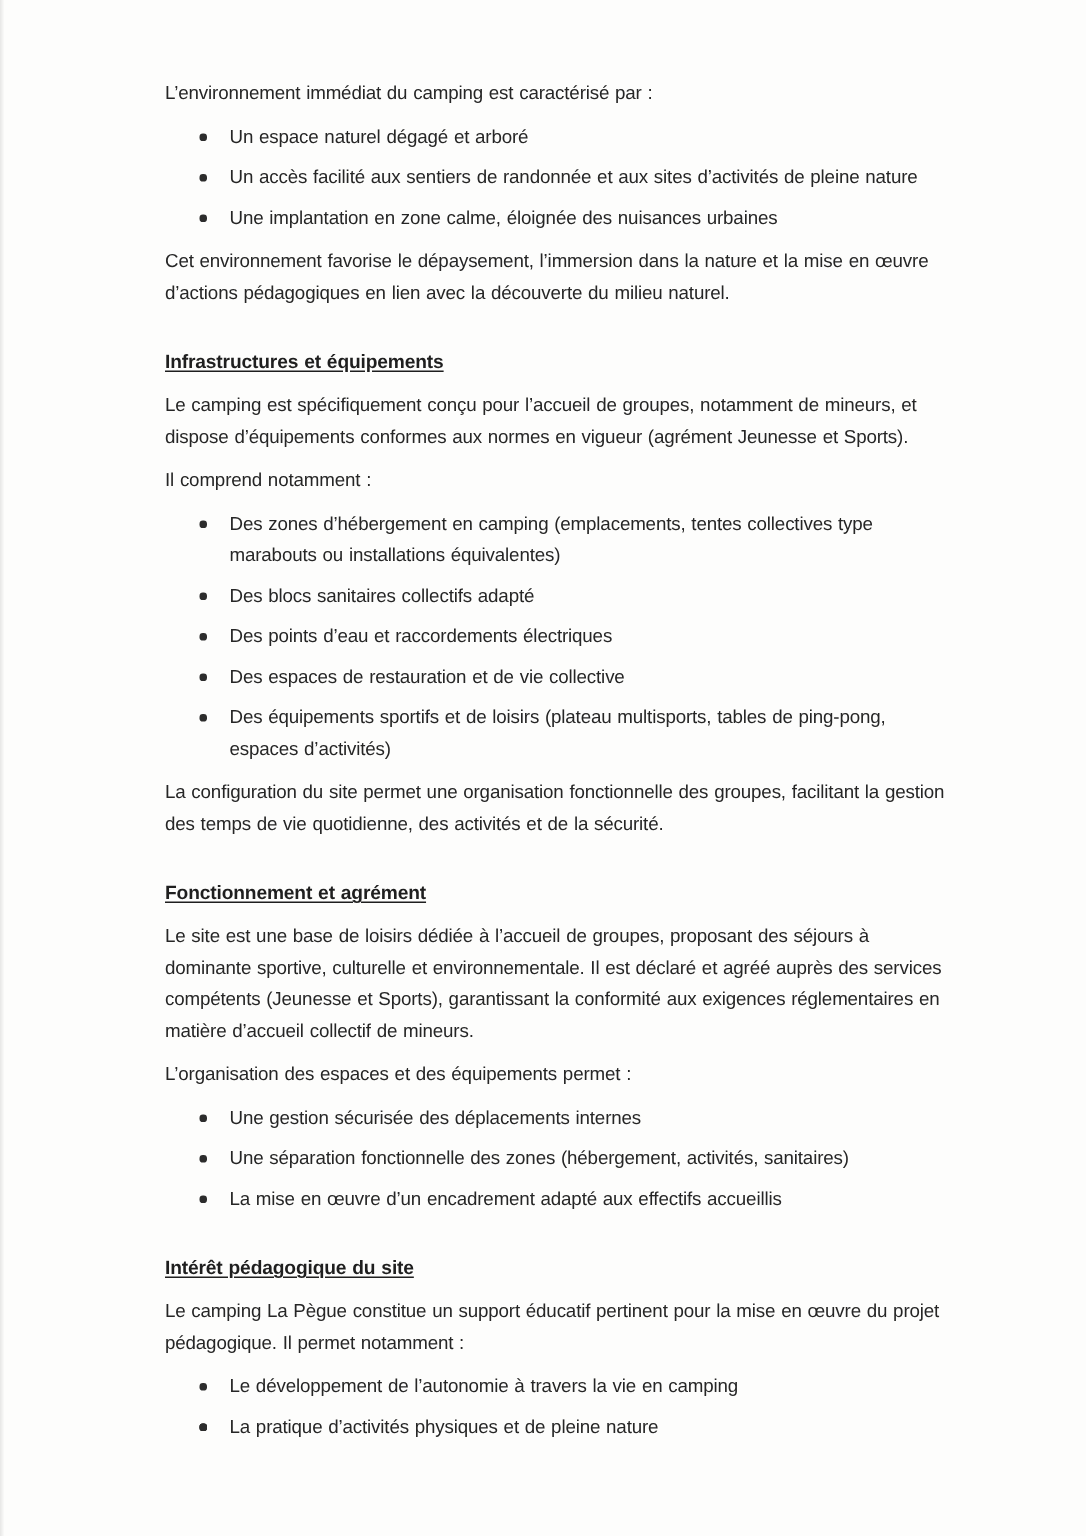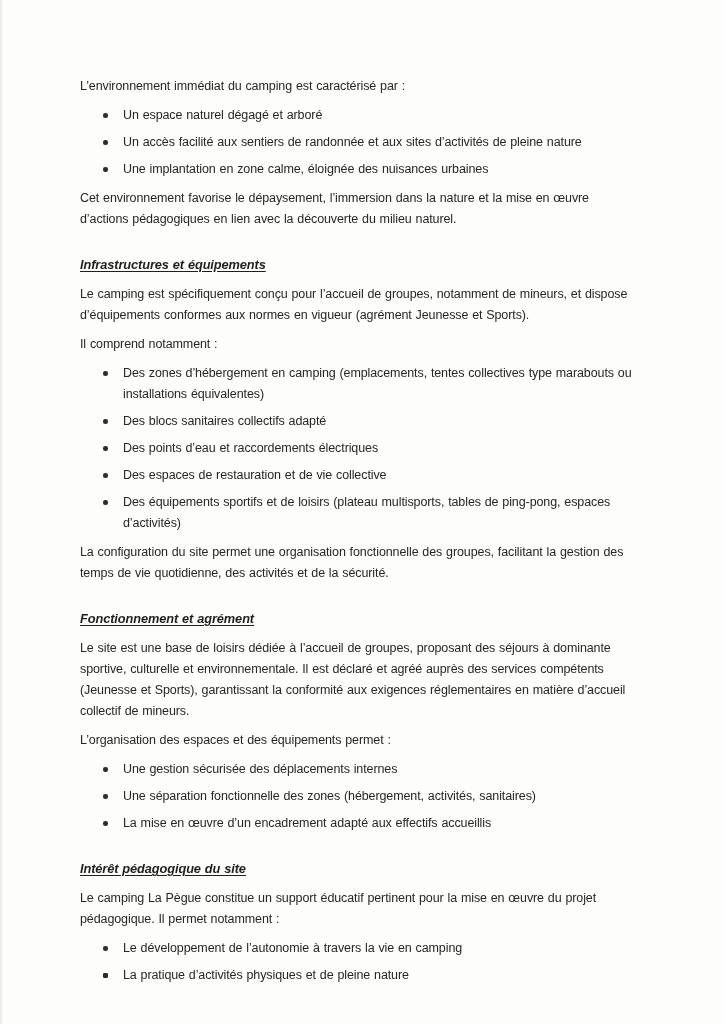--- a/index.html
+++ b/index.html
@@ -13,37 +13,35 @@
     width: 724px; height: 1024px;
     background: #fdfdfc;
     overflow: hidden;
   }
   
   .page .scan-edge {
     position: absolute; left: 0; top: 0; bottom: 0; width: 3px;
     background: linear-gradient(90deg, rgba(0,0,0,0.09), rgba(0,0,0,0));
   }
   .content {
-    padding: 52px 84px 0 80px;
+    padding: 52px 84px 0 110px;
     color: #262626;
     font-size: 12.5px;
     line-height: 21px;
     letter-spacing: -0.1px;
     word-spacing: 0.5px;
-    margin-top: 24px;
   }
   .para { margin: 0 0 8px 0; }
   .heading {
     font-size: 12.8px;
     font-weight: bold;
     color: #1f1f1f;
     text-decoration: underline;
     text-underline-offset: 2px;
     margin: 24px 0 9px 0;
-    font-style: italic;
   }
   ul.bullets {
     list-style: none;
     margin: 0 0 8px 0;
     padding: 0;
   }
   ul.bullets li {
     position: relative;
     padding-left: 43px;
     margin: 0 0 6px 0;

